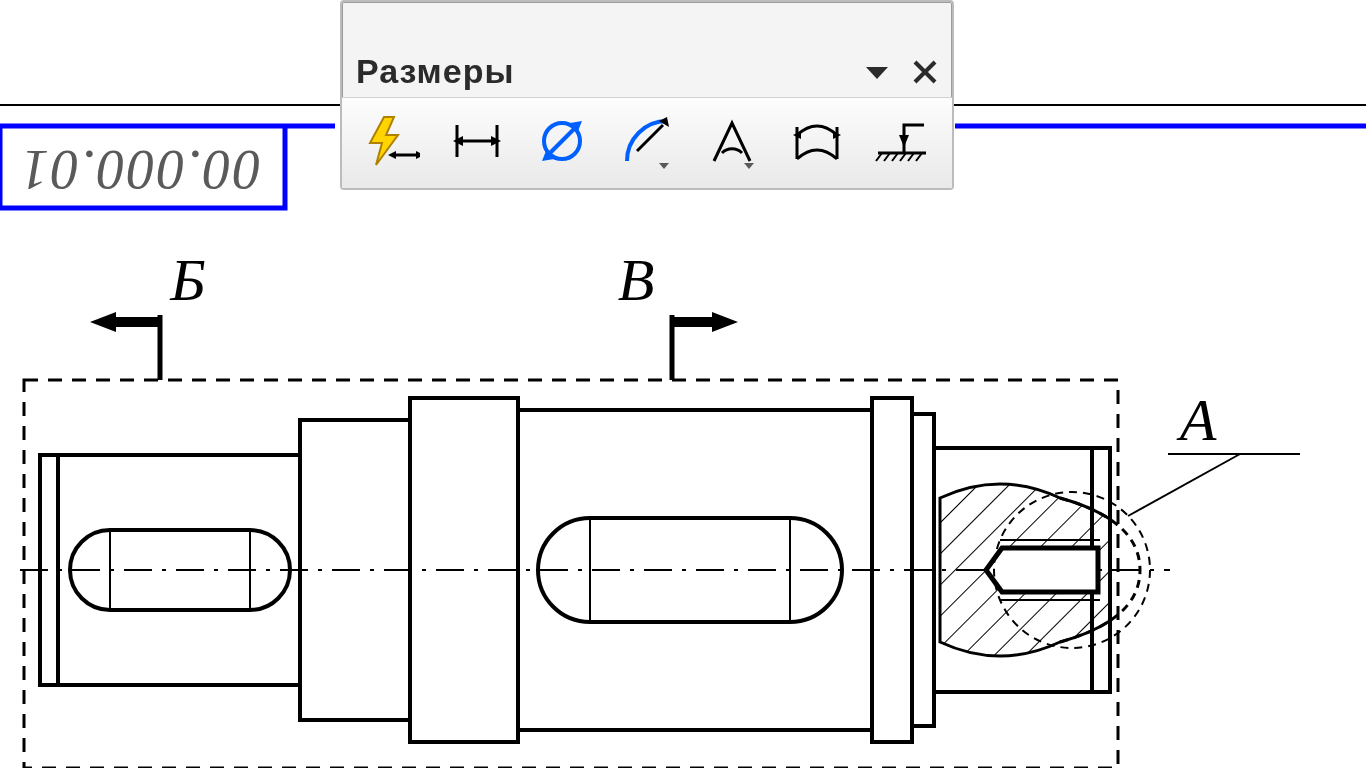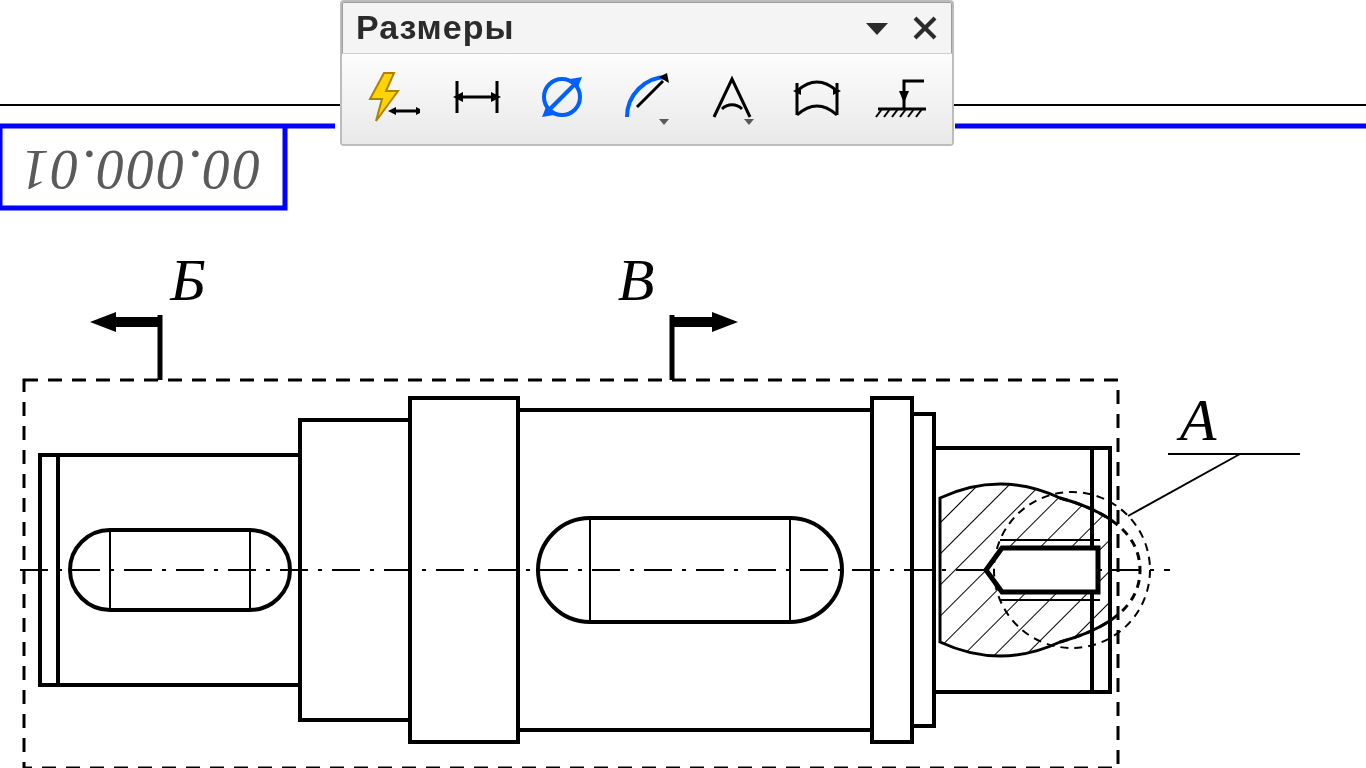--- a/index.html
+++ b/index.html
@@ -11,20 +11,21 @@
     border:2px solid #bcbcbc;
     border-radius:4px;
     box-shadow:0 0 0 1px #9c9c9c inset;
     z-index:10;
   }
   .toolbar-title{
     display:flex;align-items:center;justify-content:space-between;
     padding:6px 14px 6px 14px;
     font-size:34px;font-weight:bold;color:#2b2b2b;
     letter-spacing:1px;
+    margin-top:44px;
   }
   .toolbar-title .spacer{flex:1;}
   .toolbar-title .btn{cursor:pointer;margin-left:22px;color:#2b2b2b;
     display:inline-flex;}
   .toolbar-buttons{
     display:flex;align-items:center;gap:10px;
     padding:10px 12px 14px 12px;
     background:linear-gradient(#fdfdfd,#e9e9e9);
     border-top:1px solid #d0d0d0;
   }

